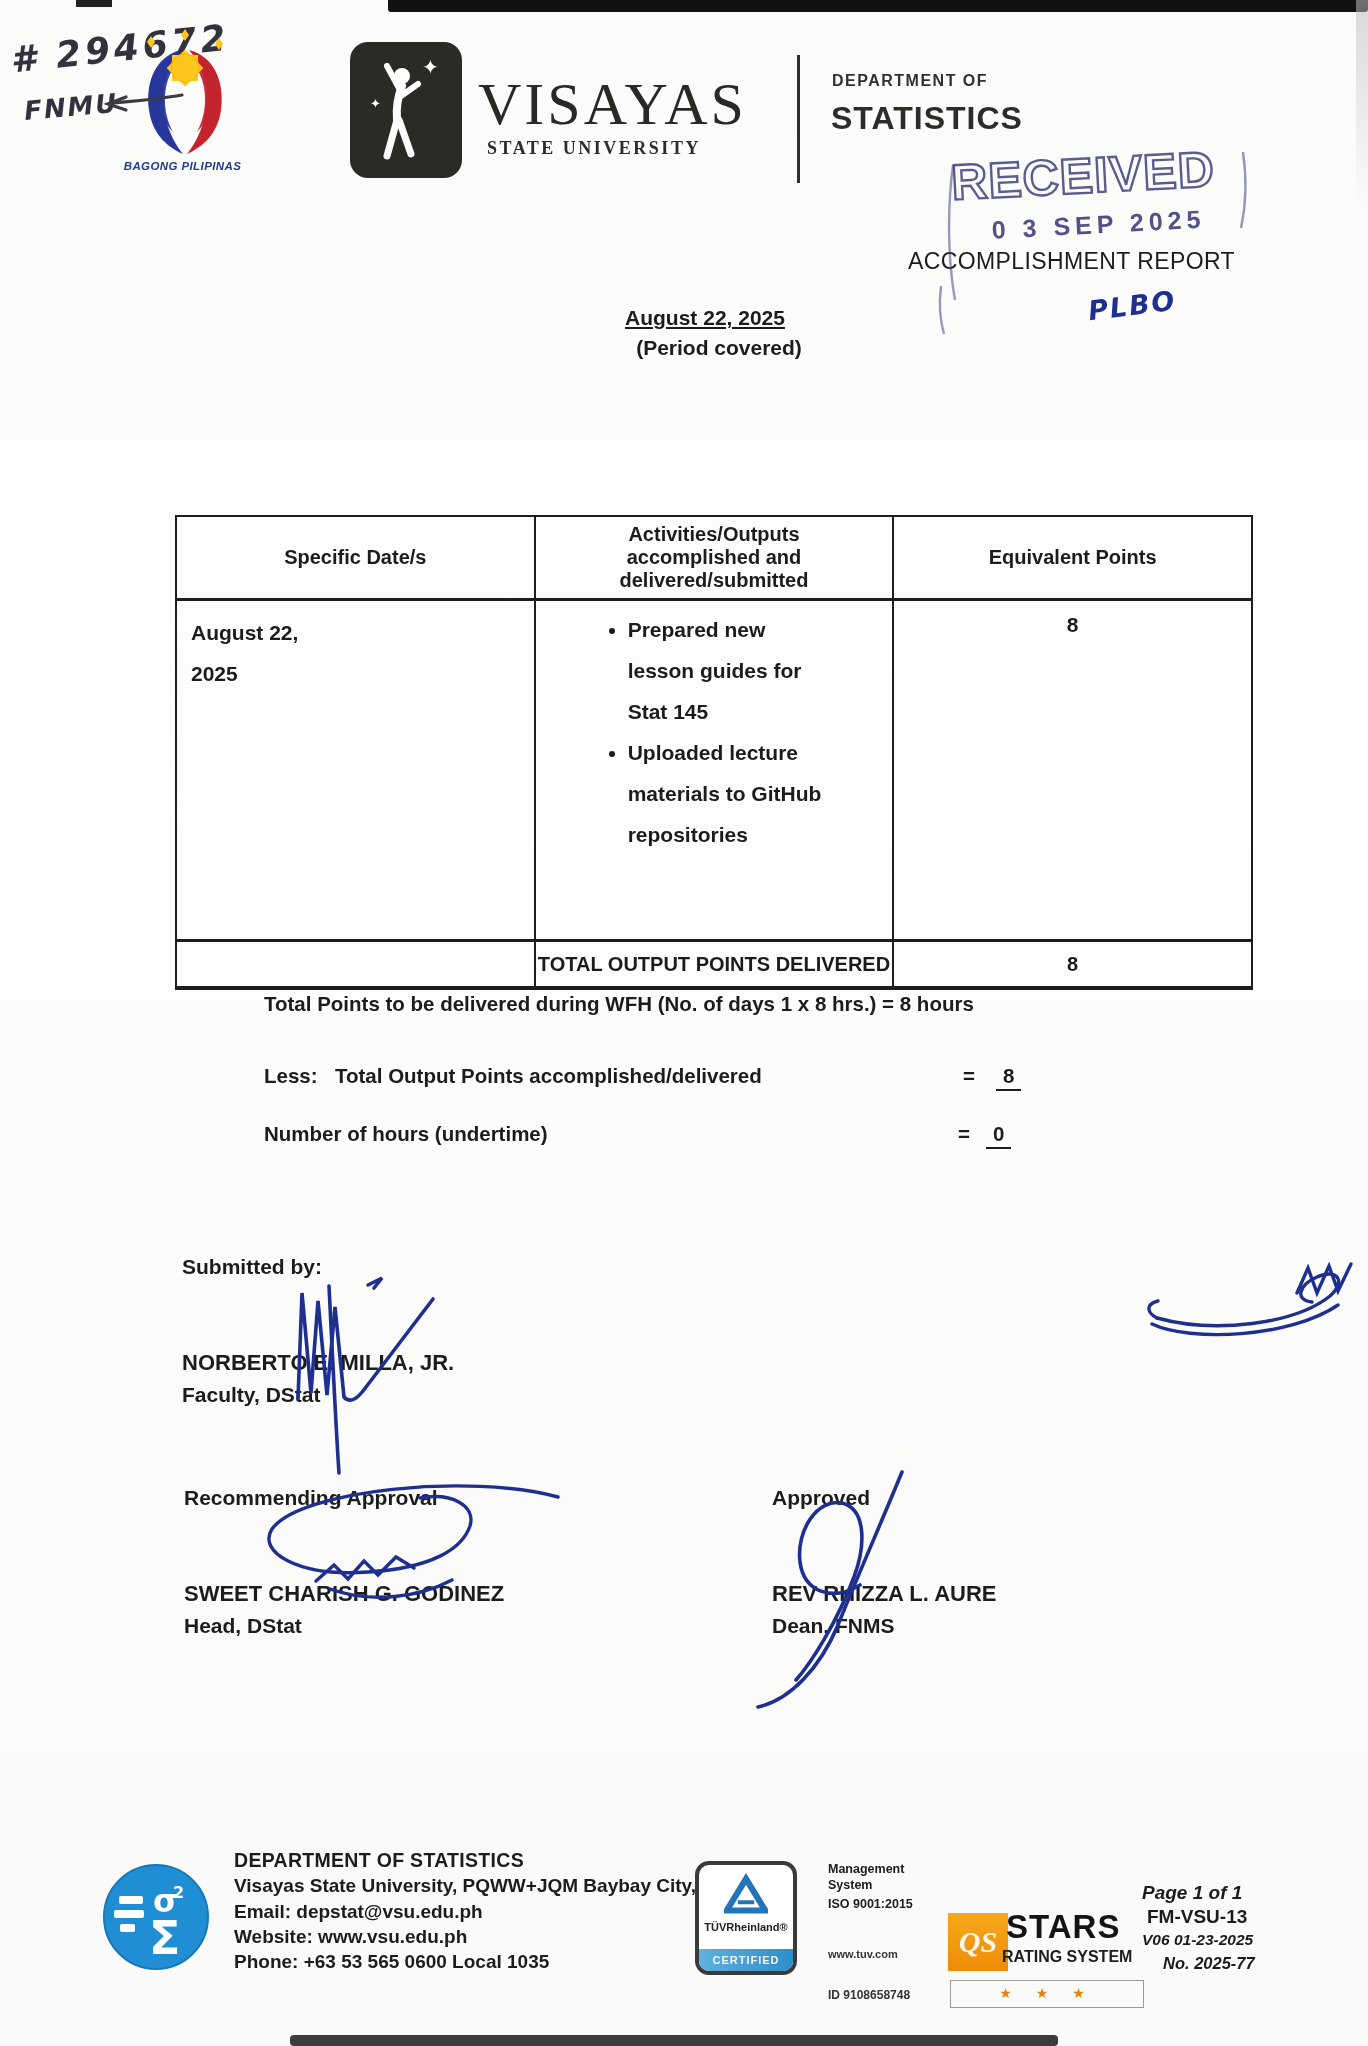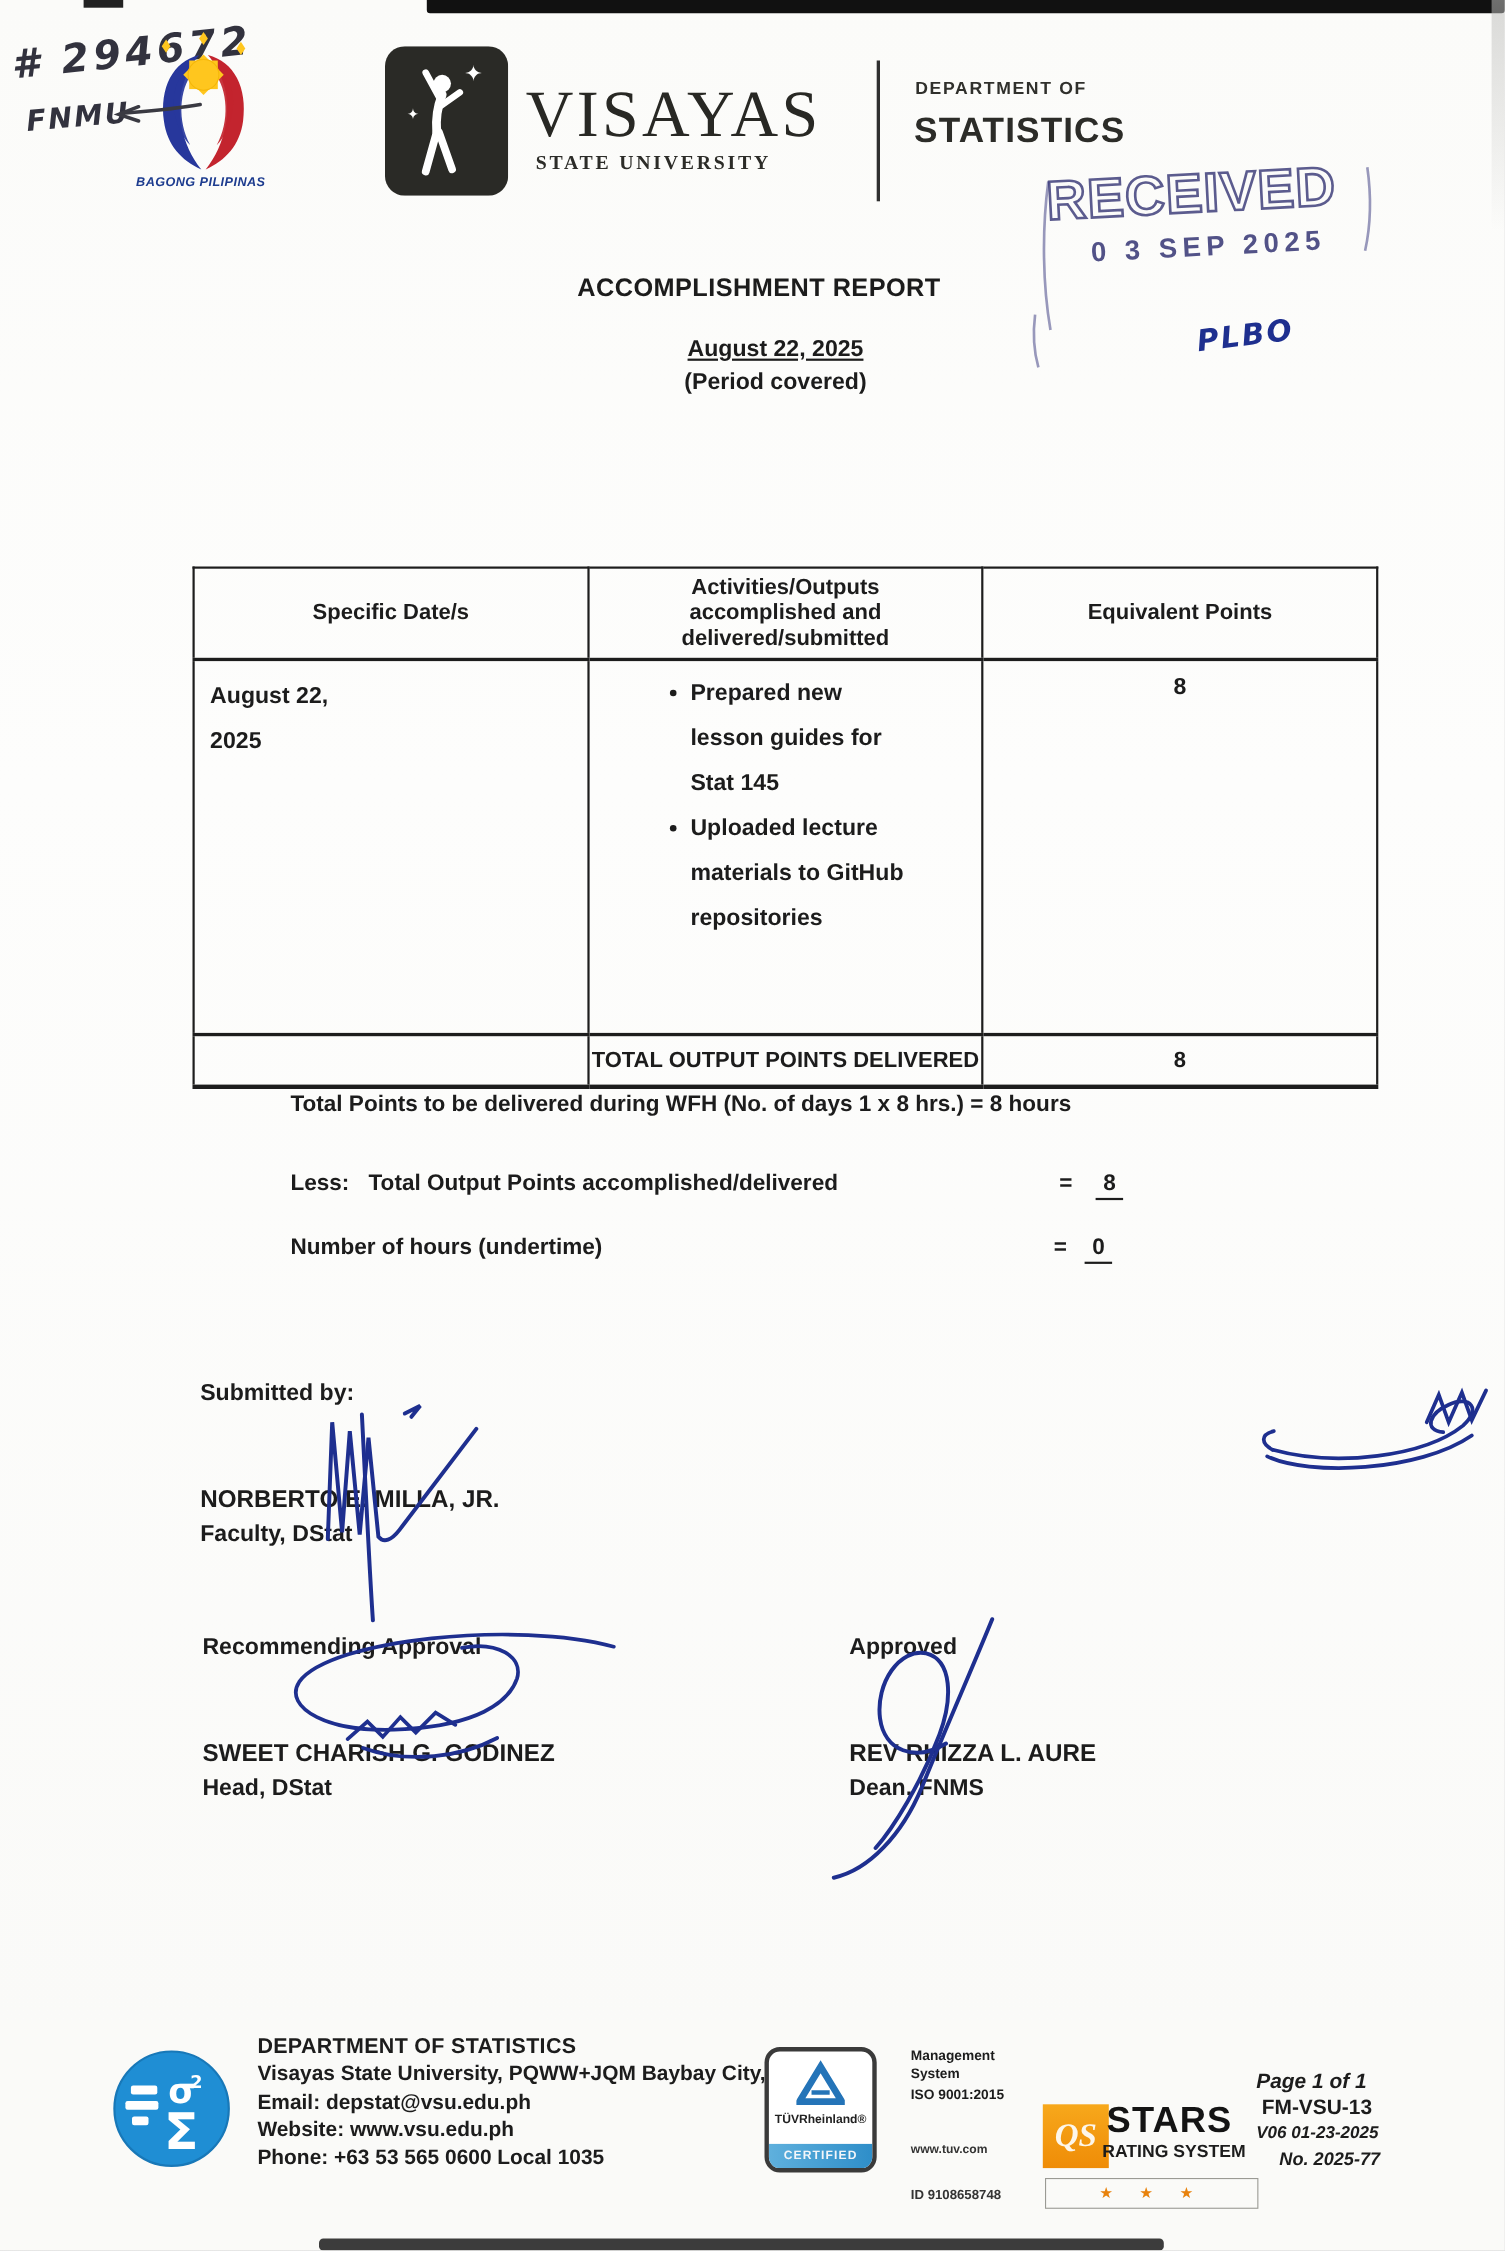--- a/index.html
+++ b/index.html
@@ -28,23 +28,23 @@
   .dept-name{left:831px;top:100px;font-size:32px;font-weight:800;letter-spacing:1px;color:#2c2c28;}
 
   
   .stamp{left:952px;top:146px;width:300px;transform:rotate(-3deg);}
   .stamp-word{font-size:50px;font-weight:800;letter-spacing:1px;color:transparent;
               -webkit-text-stroke:2.4px rgba(46,46,112,.78);font-family:"Liberation Sans",sans-serif;}
   .stamp-date{margin:6px 0 0 38px;font-size:25px;font-weight:700;color:rgba(44,44,110,.82);letter-spacing:5px;}
   .hw-plbo{left:1088px;top:290px;font-size:27px;font-weight:600;font-style:italic;color:#1e2f8f;transform:rotate(-7deg);letter-spacing:2px;font-family:"DejaVu Sans",sans-serif;}
 
   
-  .title-wrap{left:160px;top:248px;width:1060px;text-align:center;font-size:23px;font-weight:700;letter-spacing:.4px;}
+  .title-wrap{left:175px;top:248px;width:1060px;text-align:right;font-size:23px;font-weight:400;letter-spacing:.4px;}
   .period-date{left:175px;top:306px;width:1060px;text-align:center;font-size:21px;font-weight:700;text-decoration:underline;}
-  .period-label{left:175px;top:336px;width:1060px;text-align:center;font-size:21px;font-weight:700;}
+  .period-label{left:189px;top:336px;width:1060px;text-align:center;font-size:21px;font-weight:700;}
 
   .intro{left:175px;top:386px;width:1050px;font-size:20.5px;font-weight:600;line-height:1.56;text-align:justify;margin:0;}
 
   
   .report-table{left:175px;top:515px;border-collapse:collapse;table-layout:fixed;width:1078px;}
   .report-table th,.report-table td{border:2.5px solid #1d1d1d;vertical-align:top;}
   .report-table thead th{font-size:20px;font-weight:700;text-align:center;padding:6px 40px;height:50px;border-bottom-width:3.5px;vertical-align:middle;}
   th.col-date{padding:6px 8px;}
   td.cell-date{width:207px;padding:12px 0 0 14px;font-size:21px;font-weight:600;height:326px;}
   td.cell-date span{display:inline-block;width:120px;line-height:1.95;}

